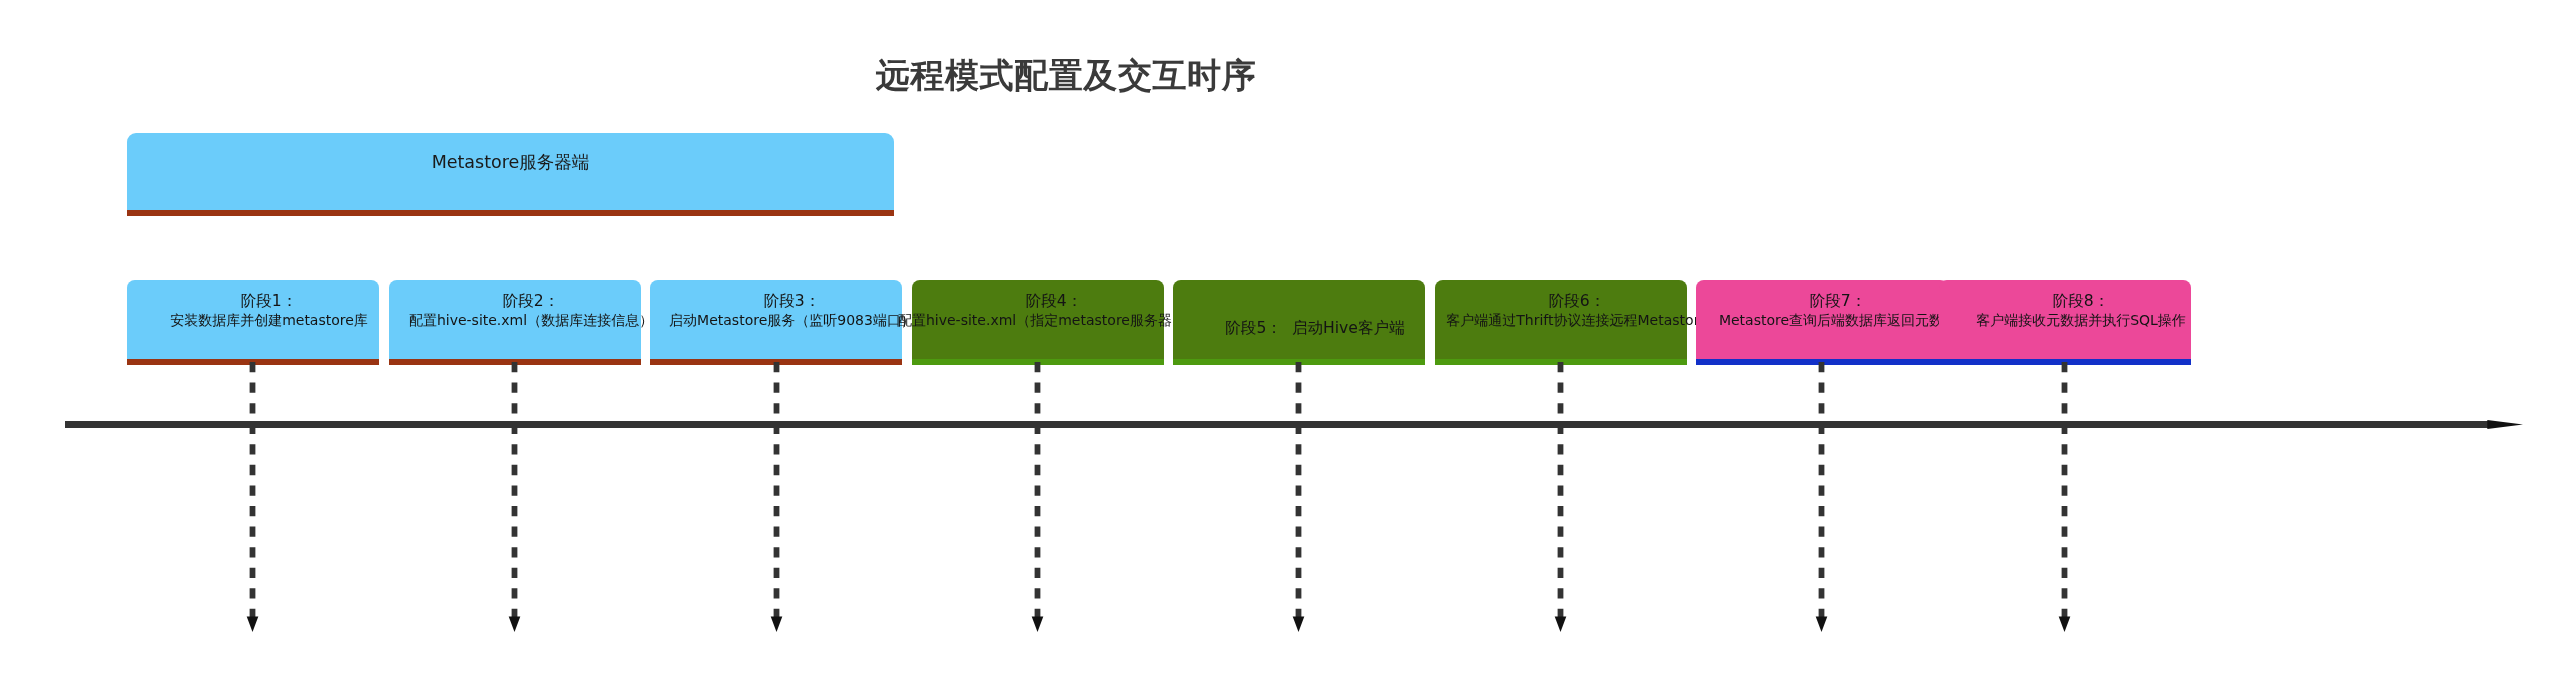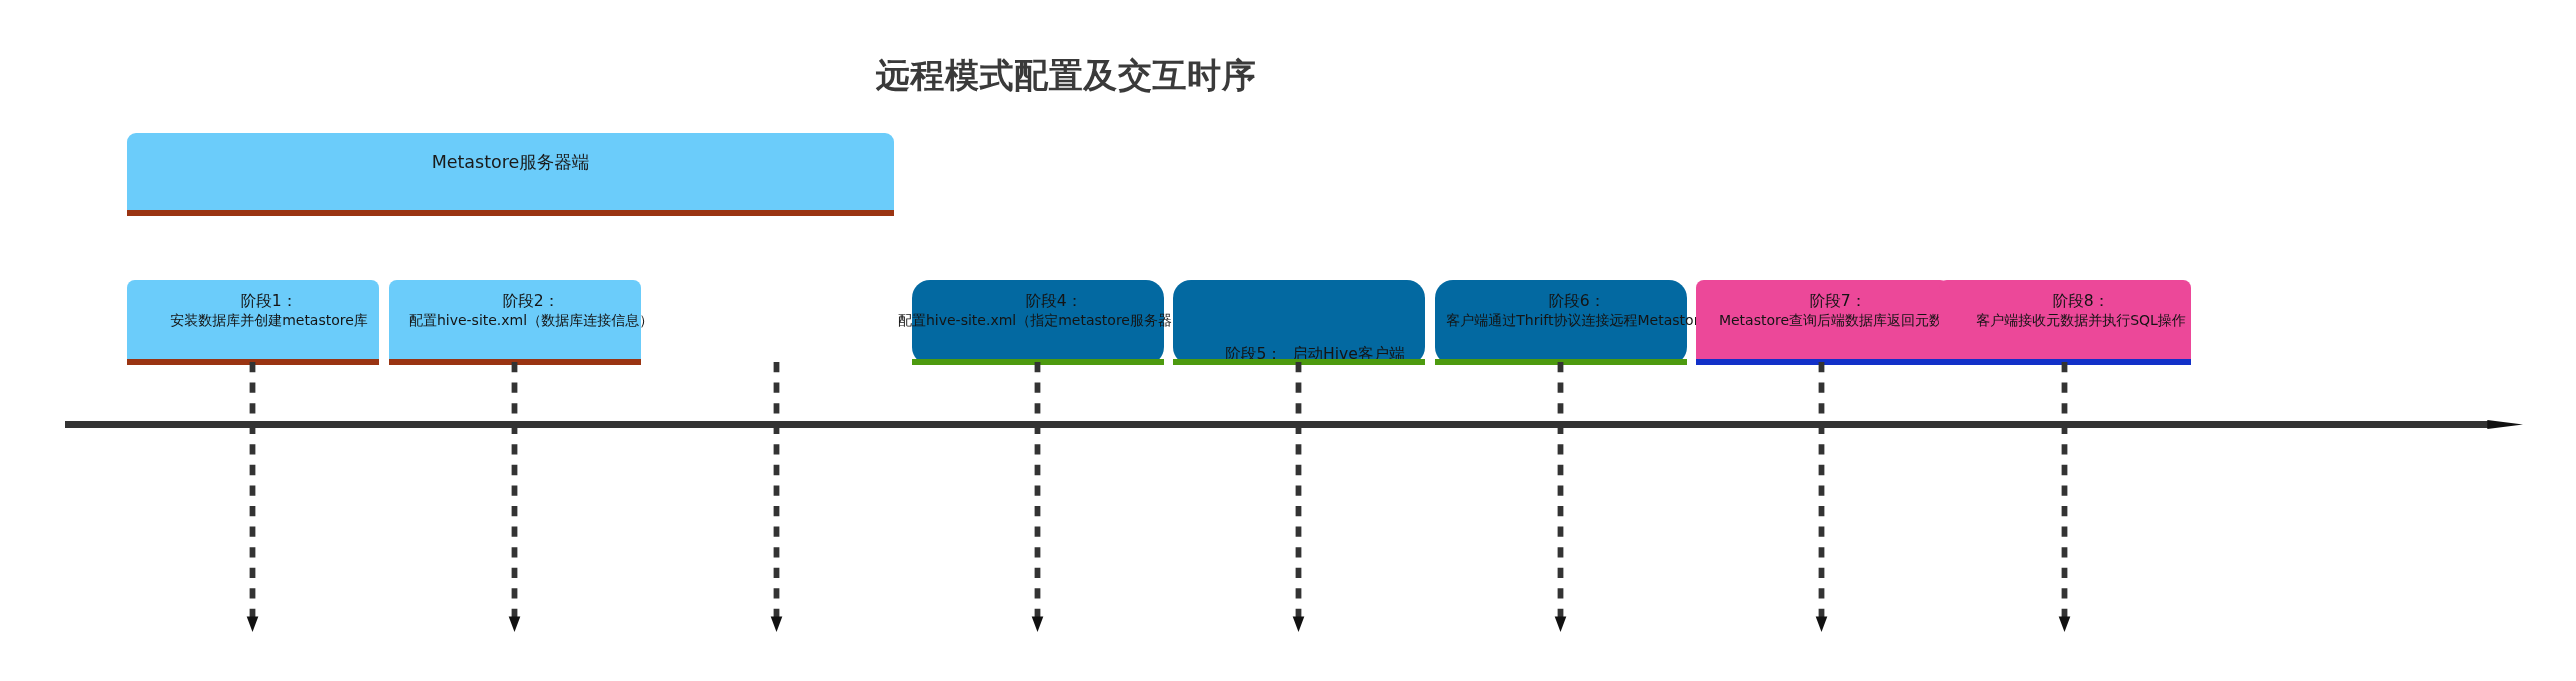--- a/index.html
+++ b/index.html
@@ -97,32 +97,32 @@
   }
   .phase-box .phase-underline {
     position: absolute;
     left: 0;
     bottom: 0;
     width: 100%;
     height: 5.8px;
   }
   
   .phase-box.one-line {
-    justify-content: flex-end;
+    justify-content: center;
   }
   .phase-box.one-line .phase-row {
     margin-top: 12.3px;
     font-size: 15.6px;
     color: #141414;
     white-space: nowrap;
     line-height: 1.28;
   }
 
   .theme-blue   { background: #6BCCFA; }
-  .theme-purple { background: #0369a1; border-radius: 18px; }
+  .theme-purple { background: #4d7c0f; }
   .theme-yellow { background: #ec4899; }
   .ul-brown { background: #9A3412; }
   .ul-green { background: #4D9A0F; }
   .ul-blue  { background: #1230C8; }
 
   
   #timeline-axis {
     position: absolute;
     left: 65px;
     top: 420px;
@@ -159,20 +159,25 @@
     <span class="phase-desc">安装数据库并创建metastore库</span>
     <span class="phase-underline ul-brown"></span>
   </div>
 
   <div class="phase-box theme-blue" style="left:389px">
     <span class="phase-title">阶段2：</span>
     <span class="phase-desc">配置hive-site.xml（数据库连接信息）</span>
     <span class="phase-underline ul-brown"></span>
   </div>
 
+  <div class="phase-box theme-blue" style="left:650px">
+    <span class="phase-title">阶段3：</span>
+    <span class="phase-desc">启动Metastore服务（监听9083端口）</span>
+    <span class="phase-underline ul-brown"></span>
+  </div>
 
   <div class="phase-box theme-purple" style="left:912px">
     <span class="phase-title">阶段4：</span>
     <span class="phase-desc">配置hive-site.xml（指定metastore服务器URI）</span>
     <span class="phase-underline ul-green"></span>
   </div>
 
   <div class="phase-box theme-purple one-line" style="left:1173px">
     <span class="phase-row"><span>阶段5：</span>&nbsp;&nbsp;<span>启动Hive客户端</span></span>
     <span class="phase-underline ul-green"></span>

